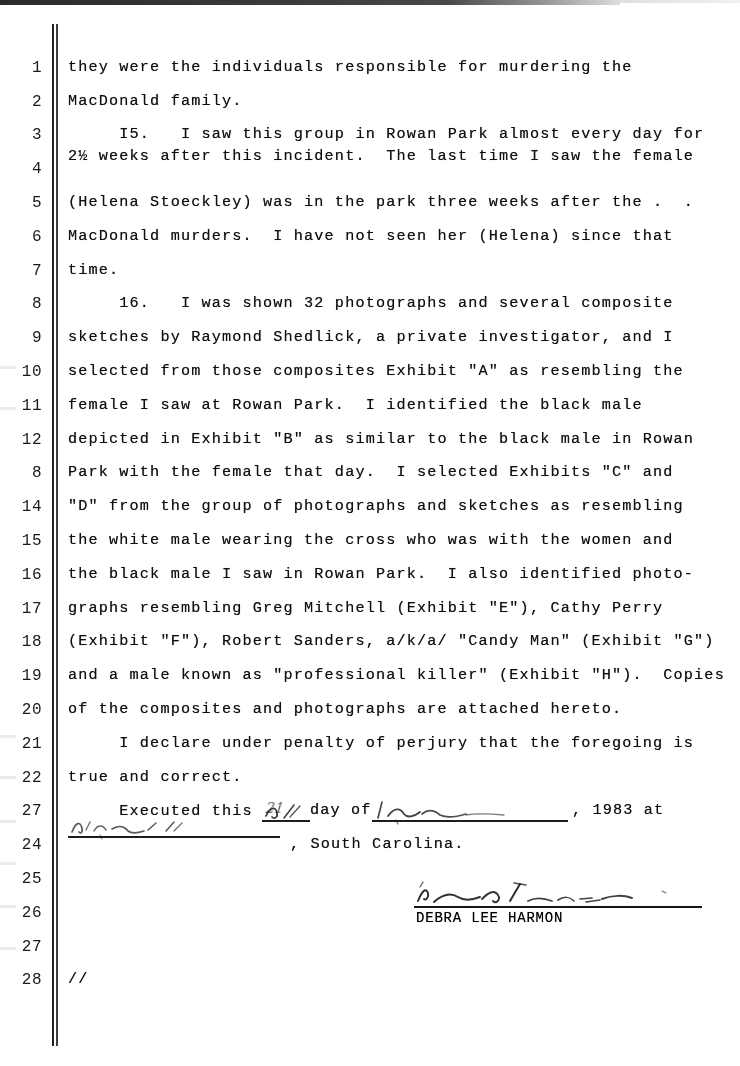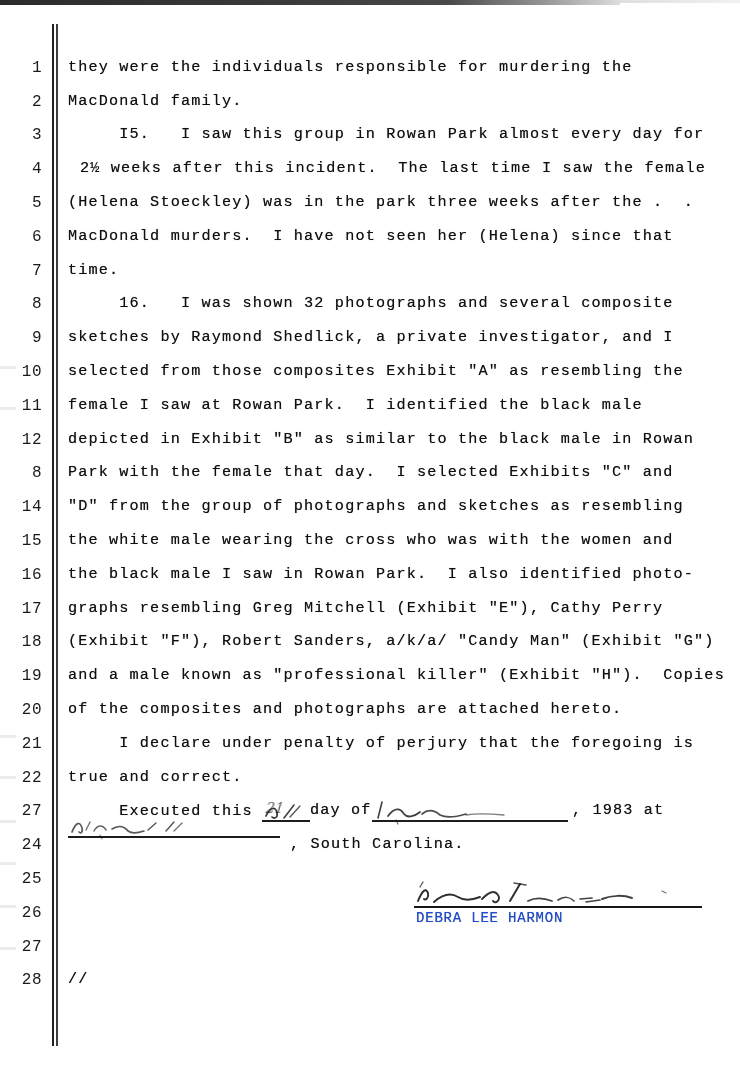--- a/index.html
+++ b/index.html
@@ -133,21 +133,21 @@
     position: absolute;
     height: 2px;
     background: #191919;
   }
   .sig-name {
     position: absolute;
     white-space: pre;
     font-family: "Liberation Mono", "DejaVu Sans Mono", monospace;
     font-size: 14px;
     letter-spacing: .8px;
-    color: #1d4ed8;
+    color: #000000;
     text-shadow: 0 0 .7px rgba(0,0,0,.6);
   }
   svg.scribble { position: absolute; overflow: visible; }
   svg.scribble path, svg.scribble line { fill: none; stroke: #141414; stroke-linecap: round; }
 </style>
 </head>
 <body>
 
 <div id="page">
 
@@ -196,21 +196,21 @@
     <div class="lineno" style="top:871px;">25</div>
     <div class="lineno" style="top:905px;">26</div>
     <div class="lineno" style="top:939px;">27</div>
     <div class="lineno" style="top:972px;">28</div>
   </div>
 
   <div class="textcol">
     <div class="tline" style="top:59px;">they were the individuals responsible for murdering the</div>
     <div class="tline" style="top:93px;">MacDonald family.</div>
     <div class="tline" style="top:126px;">     I5.   I saw this group in Rowan Park almost every day for</div>
-    <div class="tline" style="top:160px;margin-left:12px;">2½ weeks after this incident.  The last time I saw the female</div>
+    <div class="tline" style="top:148px;">2½ weeks after this incident.  The last time I saw the female</div>
     <div class="tline" style="top:194px;">(Helena Stoeckley) was in the park three weeks after the .  .</div>
     <div class="tline" style="top:228px;">MacDonald murders.  I have not seen her (Helena) since that</div>
     <div class="tline" style="top:262px;">time.</div>
     <div class="tline" style="top:295px;">     16.   I was shown 32 photographs and several composite</div>
     <div class="tline" style="top:329px;">sketches by Raymond Shedlick, a private investigator, and I</div>
     <div class="tline" style="top:363px;">selected from those composites Exhibit "A" as resembling the</div>
     <div class="tline" style="top:397px;">female I saw at Rowan Park.  I identified the black male</div>
     <div class="tline" style="top:431px;">depicted in Exhibit "B" as similar to the black male in Rowan</div>
     <div class="tline" style="top:464px;">Park with the female that day.  I selected Exhibits "C" and</div>
     <div class="tline" style="top:498px;">"D" from the group of photographs and sketches as resembling</div>

